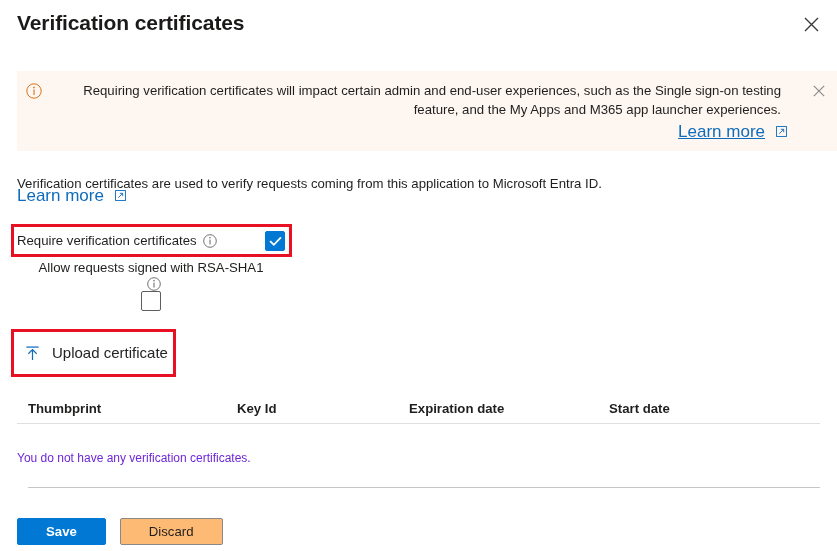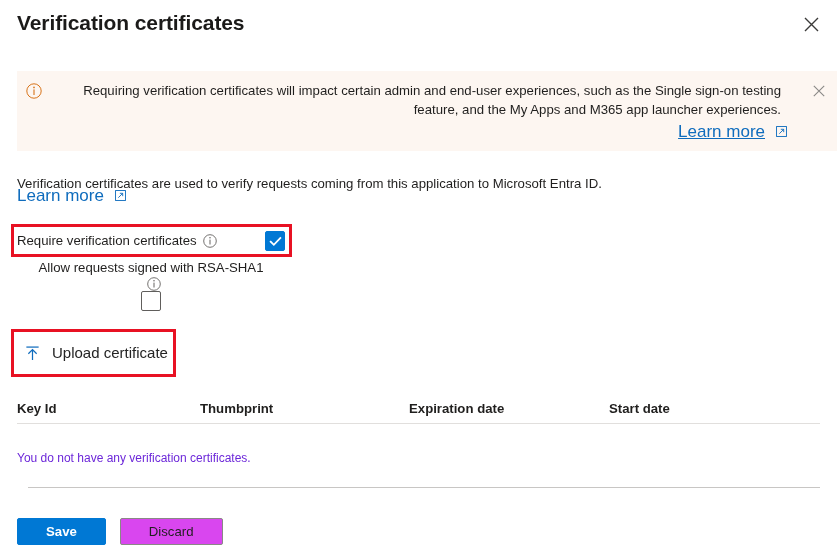--- a/index.html
+++ b/index.html
@@ -250,21 +250,21 @@
     padding: 0 28px;
     border-radius: 2px;
   }
   .btn-primary {
     background: #0078d4;
     color: #ffffff;
     border: 1px solid #0078d4;
     font-weight: 700;
   }
   .btn-secondary {
-    background: #d946ef;
+    background: #fdba74;
     color: #201f1e;
     border: 1px solid #8a8886;
     font-weight: 400;
   }
 </style>
 </head>
 <body>
 
 <div class="page">
 
@@ -347,22 +347,22 @@
   <button class="upload-btn">
     <svg width="17" height="17" viewBox="0 0 18 18">
       <path d="M2.5 2.2 H15.5" stroke="#0f6cbd" stroke-width="1.3" fill="none"></path>
       <path d="M9 16 V5.2 M4.6 9.3 L9 4.9 L13.4 9.3" stroke="#0f6cbd" stroke-width="1.3" fill="none"></path>
     </svg>
     <span class="upload-label">Upload certificate</span>
   </button>
 
   <div class="table">
     <div class="table-head">
+      <div class="th c1">Thumbprint</div>
       <div class="th c2">Key Id</div>
-      <div class="th c1">Thumbprint</div>
       <div class="th c4">Expiration date</div>
       <div class="th c3">Start date</div>
     </div>
     <div class="table-empty">You do not have any verification certificates.</div>
   </div>
 
   <div class="divider"></div>
 
   <div class="footer">
     <button class="btn btn-primary">Save</button>

